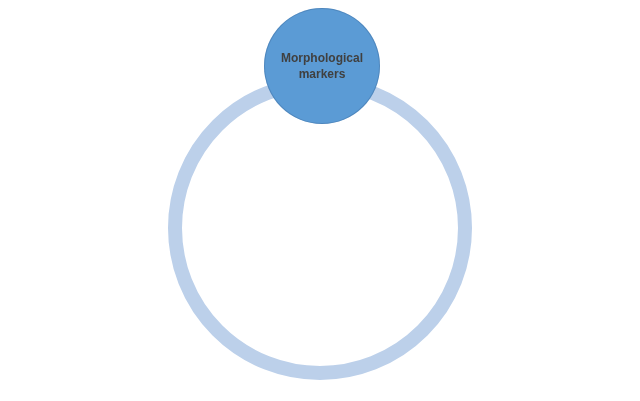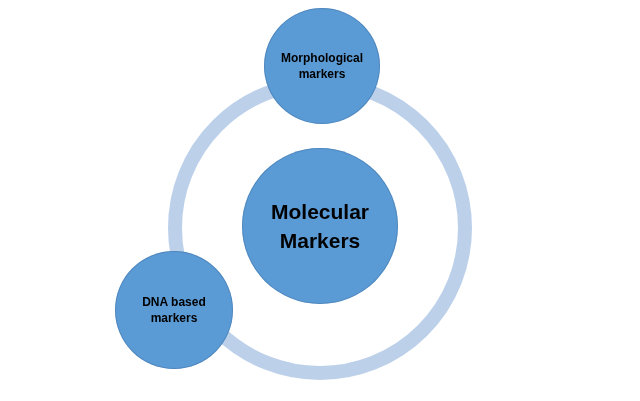--- a/index.html
+++ b/index.html
@@ -31,21 +31,21 @@
     border-radius: 50%;
     background: #5b9bd5;
     box-shadow: inset 0 0 0 1px rgba(54, 96, 146, 0.35);
     display: flex;
     align-items: center;
     justify-content: center;
     text-align: center;
     z-index: 2;
   }
   .node .label {
-    color: #000000;
+    color: #404040;
     font-weight: 700;
     text-align: center;
   }
   .node-center {
     left: 242px;
     top: 148px;
     width: 156px;
     height: 156px;
   }
   .node-center .label {
@@ -77,26 +77,20 @@
     width: 92px;
   }
 </style>
 </head>
 <body>
 
 <div class="canvas">
 
   <div class="ring"></div>
 
-  <div class="node node-center">
-    <span class="label">Molecular Markers</span>
-  </div>
 
   <div class="node node-satellite node-top">
     <span class="label">Morphological markers</span>
   </div>
 
-  <div class="node node-satellite node-left">
-    <span class="label">DNA based markers</span>
-  </div>
 
 
 </div>
 
 </body></html>

